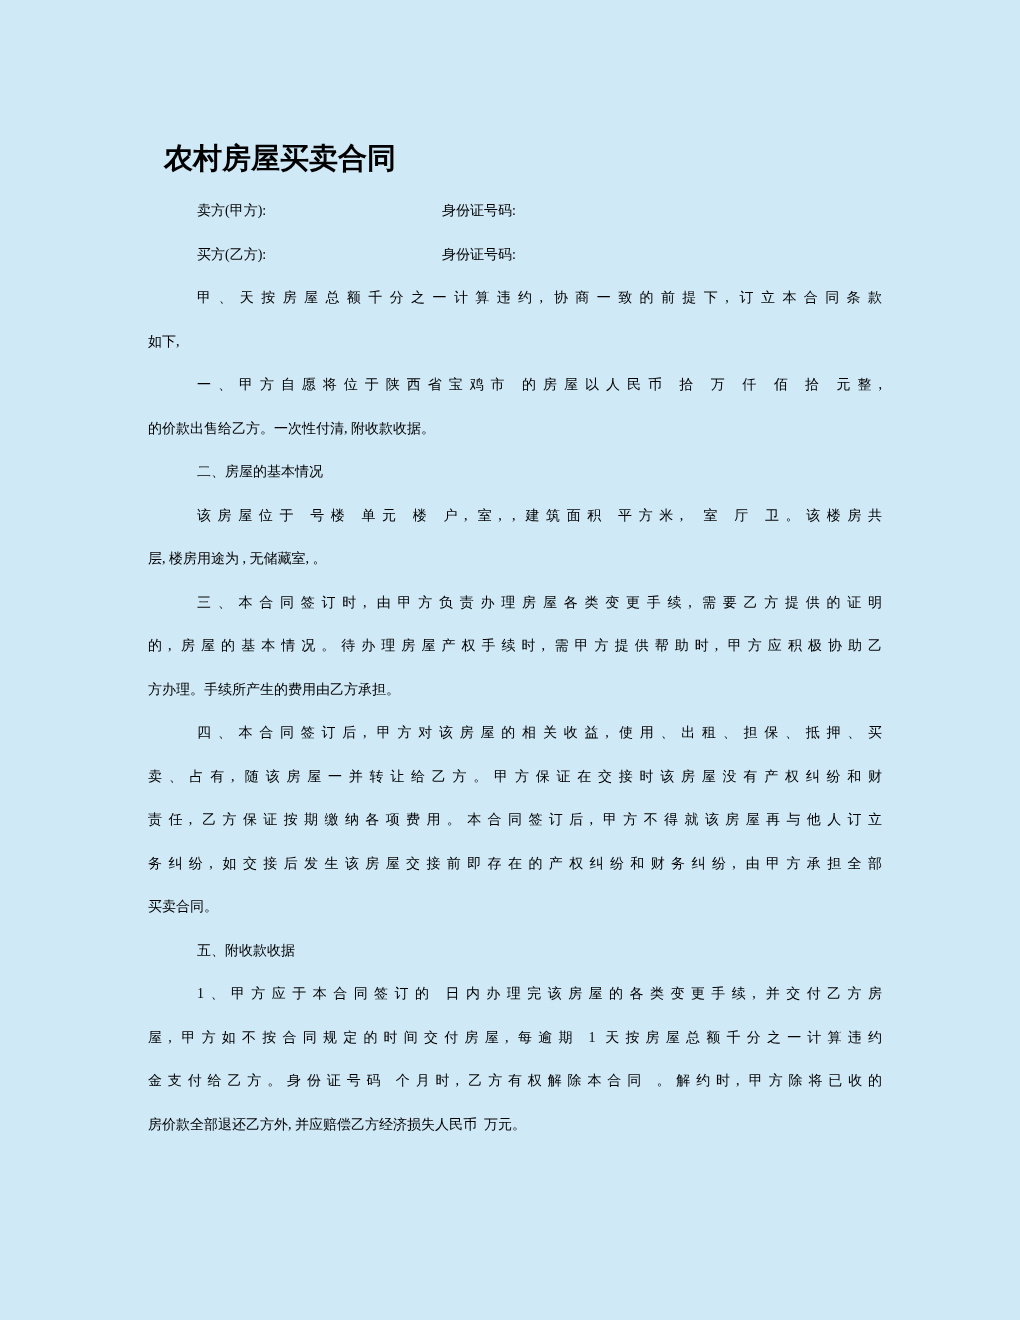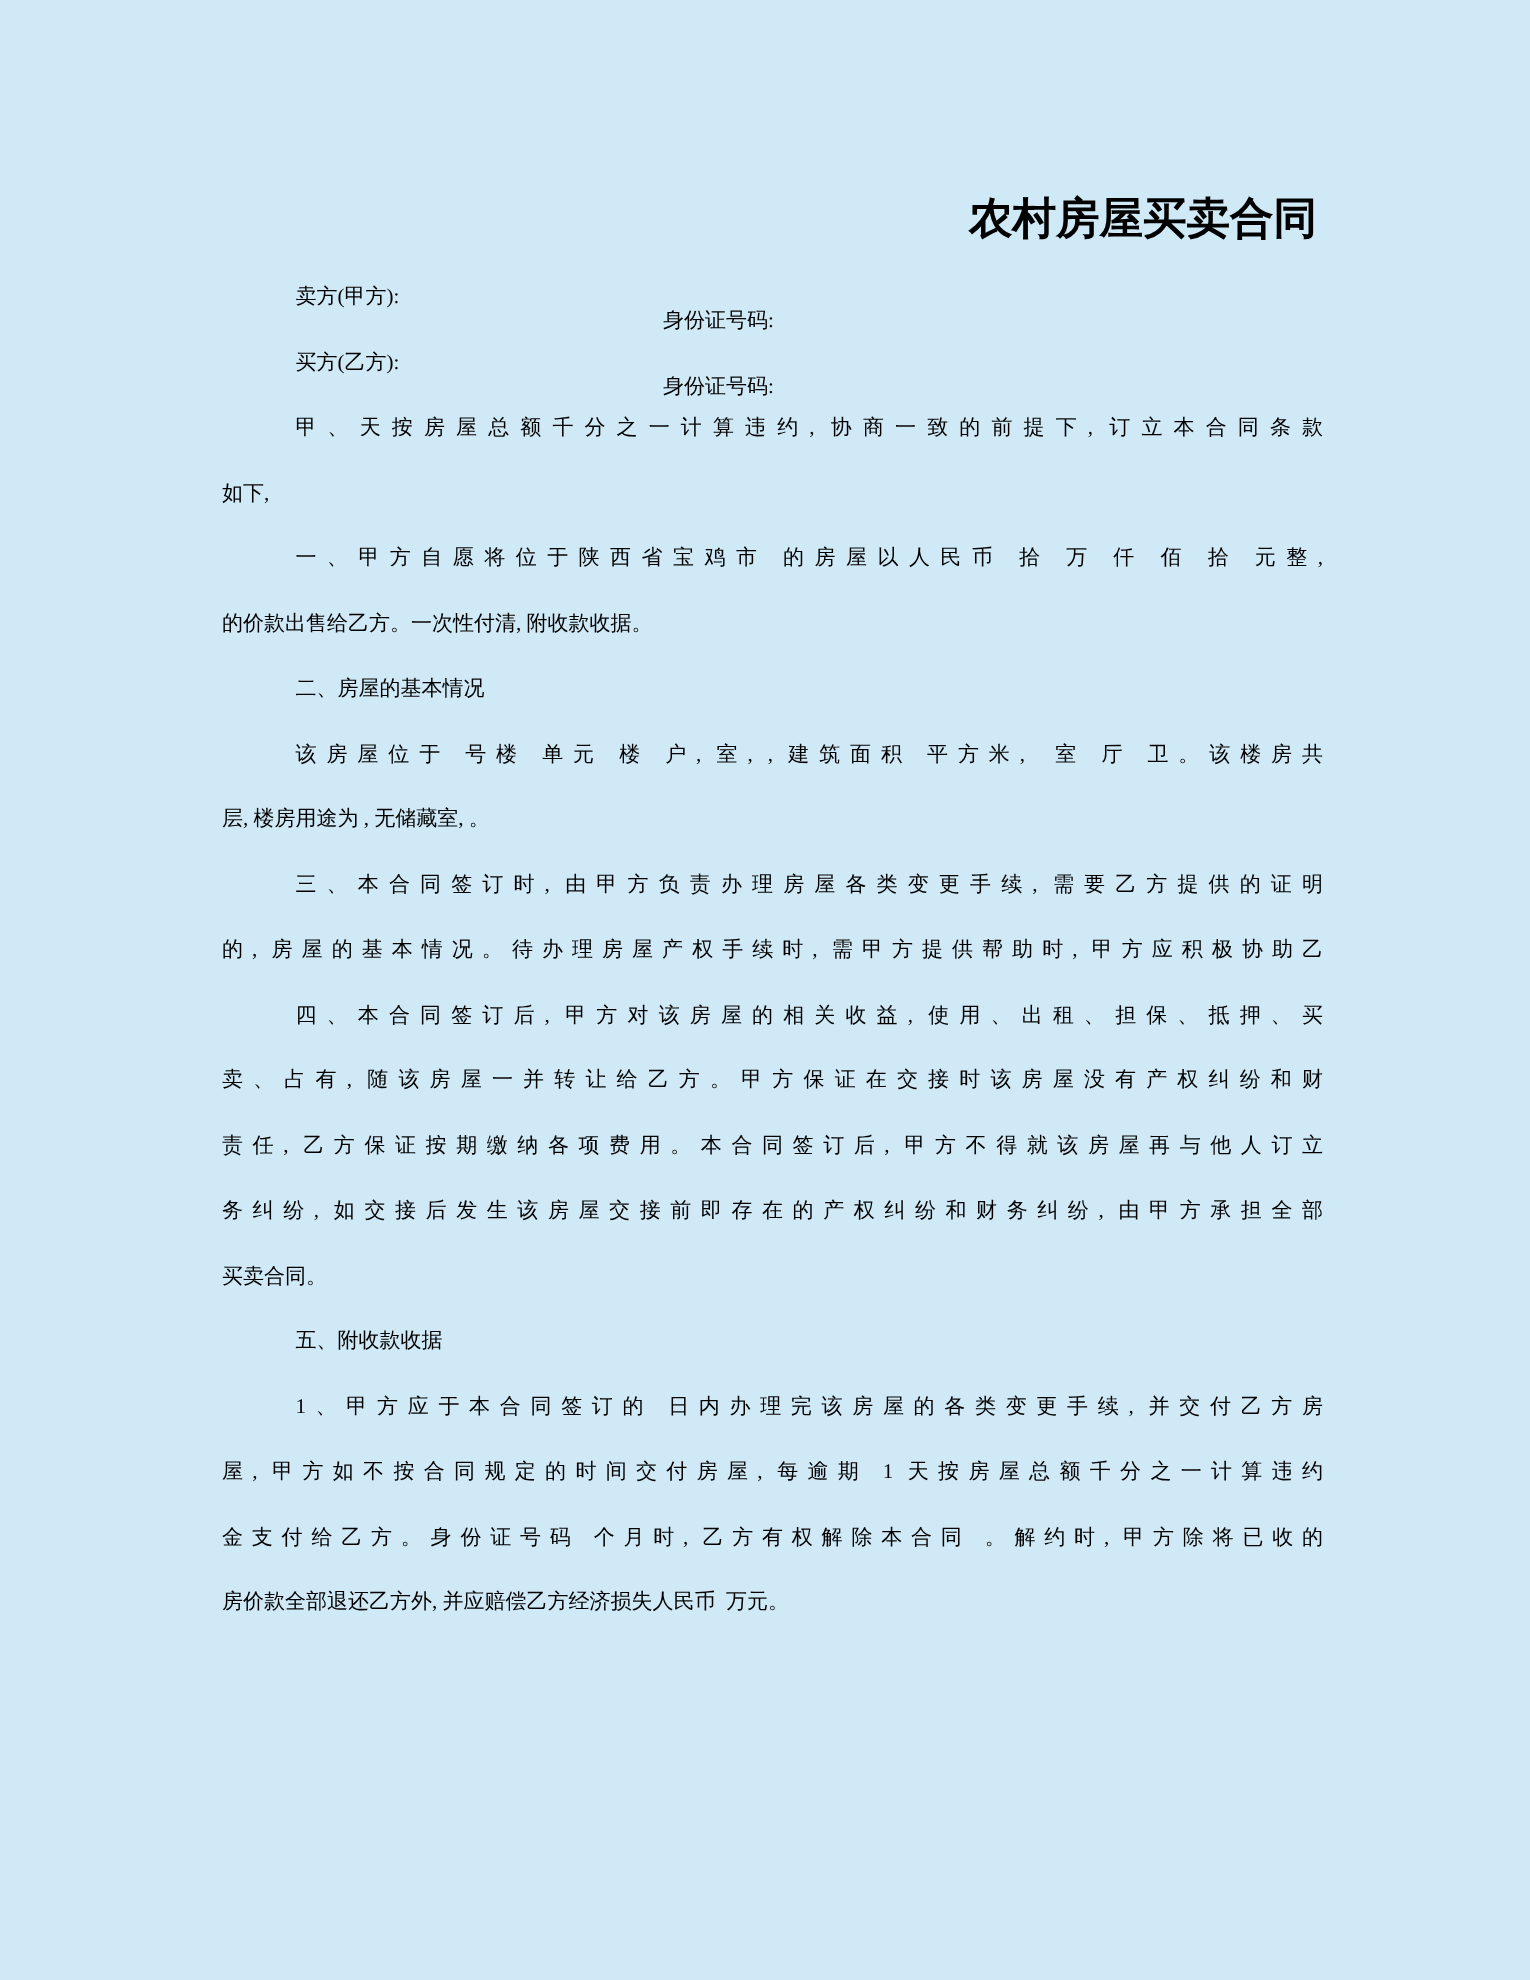--- a/index.html
+++ b/index.html
@@ -12,25 +12,25 @@
     overflow: hidden;
     font-family: "Liberation Serif", "DejaVu Serif", serif;
   }
   .page {
     box-sizing: border-box;
     width: 1020px;
     height: 1320px;
     padding: 127px 138px 0 148px;
   }
   .title {
-    margin: 4px;
+    margin: 16px;
     font-size: 29px;
     line-height: 30px;
     font-weight: bold;
-    text-align: right;
+    text-align: left;
     white-space: nowrap;
   }
   .lines {
     margin-top: 16px;
   }
   .line {
     font-size: 14px;
     line-height: 43.5px;
     height: 43.5px;
     overflow: hidden;
@@ -41,21 +41,21 @@
   .justify {
     text-align: justify;
     text-align-last: justify;
   }
   .party {
     position: relative;
   }
   .party .right-label {
     position: absolute;
     left: 294px;
-    top: 16px;
+    top: 0;
   }
 </style>
 </head>
 <body style="background: rgb(208, 233, 246); color: rgb(0, 0, 0);">
 
 <div class="page">
 
   <h1 class="title">农村房屋买卖合同</h1>
 
   <div class="lines">
@@ -73,20 +73,21 @@
     <div>
         <div class="line indent justify">甲、天按房屋总额千分之一计算违约, 协商一致的前提下, 订立本合同条款</div>
         <div class="line">如下,</div>
         <div class="line indent justify">一、甲方自愿将位于陕西省宝鸡市 的房屋以人民币 拾 万 仟 佰 拾 元整,</div>
         <div class="line">的价款出售给乙方。一次性付清, 附收款收据。</div>
         <div class="line indent">二、房屋的基本情况</div>
         <div class="line indent justify">该房屋位于 号楼 单元 楼 户, 室, , 建筑面积 平方米,&nbsp; 室 厅 卫。该楼房共</div>
         <div class="line">层, 楼房用途为 , 无储藏室, 。</div>
         <div class="line indent justify">三、本合同签订时, 由甲方负责办理房屋各类变更手续, 需要乙方提供的证明</div>
         <div class="line justify">的, 房屋的基本情况。待办理房屋产权手续时, 需甲方提供帮助时, 甲方应积极协助乙</div>
+        <div class="line">方办理。手续所产生的费用由乙方承担。</div>
         <div class="line indent justify">四、本合同签订后, 甲方对该房屋的相关收益, 使用、出租、担保、抵押、买</div>
         <div class="line justify">卖、占有, 随该房屋一并转让给乙方。甲方保证在交接时该房屋没有产权纠纷和财</div>
         <div class="line justify">责任, 乙方保证按期缴纳各项费用。本合同签订后, 甲方不得就该房屋再与他人订立</div>
         <div class="line justify">务纠纷, 如交接后发生该房屋交接前即存在的产权纠纷和财务纠纷, 由甲方承担全部</div>
         <div class="line">买卖合同。</div>
         <div class="line indent">五、附收款收据</div>
         <div class="line indent justify">1、甲方应于本合同签订的 日内办理完该房屋的各类变更手续, 并交付乙方房</div>
         <div class="line justify">屋, 甲方如不按合同规定的时间交付房屋, 每逾期 1 天按房屋总额千分之一计算违约</div>
         <div class="line justify">金支付给乙方。身份证号码 个月时, 乙方有权解除本合同 。解约时, 甲方除将已收的</div>
         <div class="line">房价款全部退还乙方外, 并应赔偿乙方经济损失人民币&nbsp; 万元。</div>

